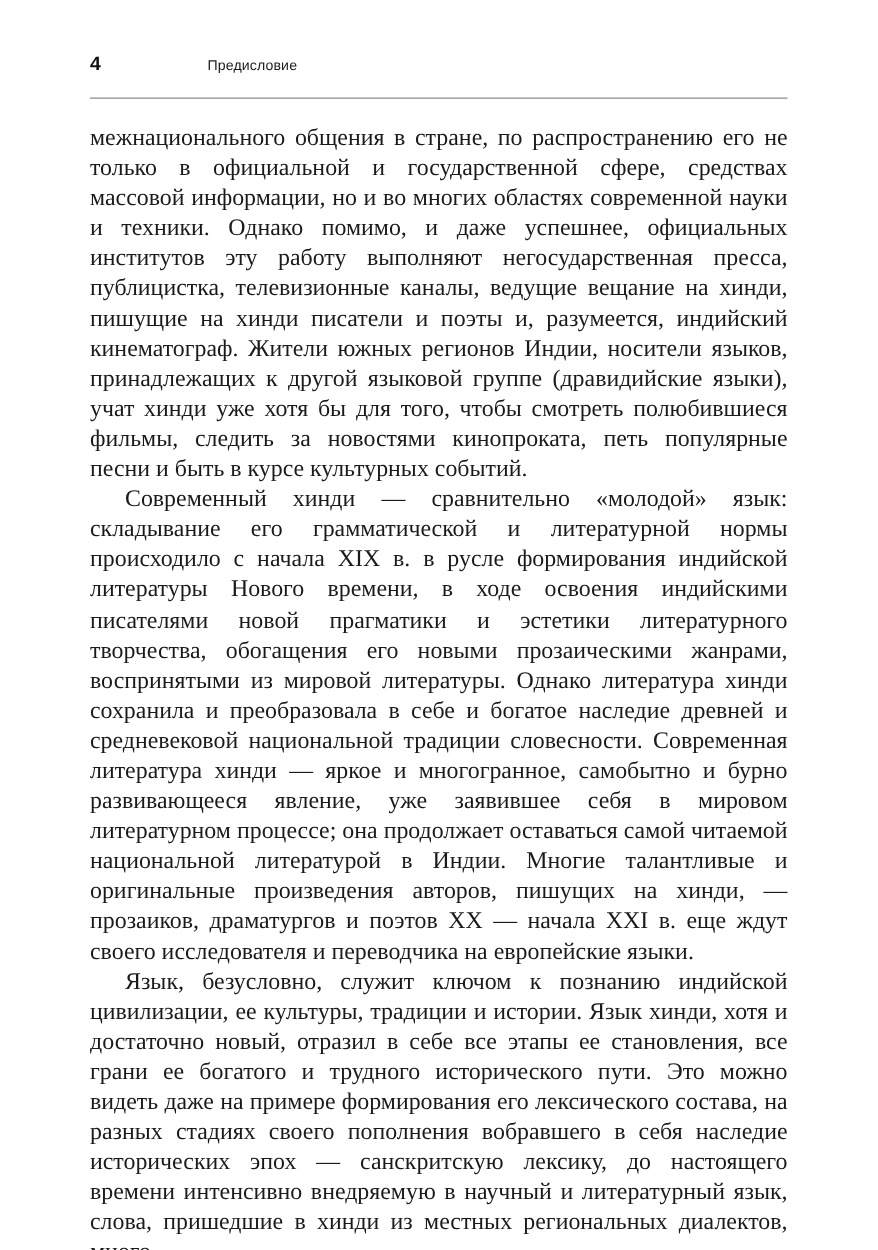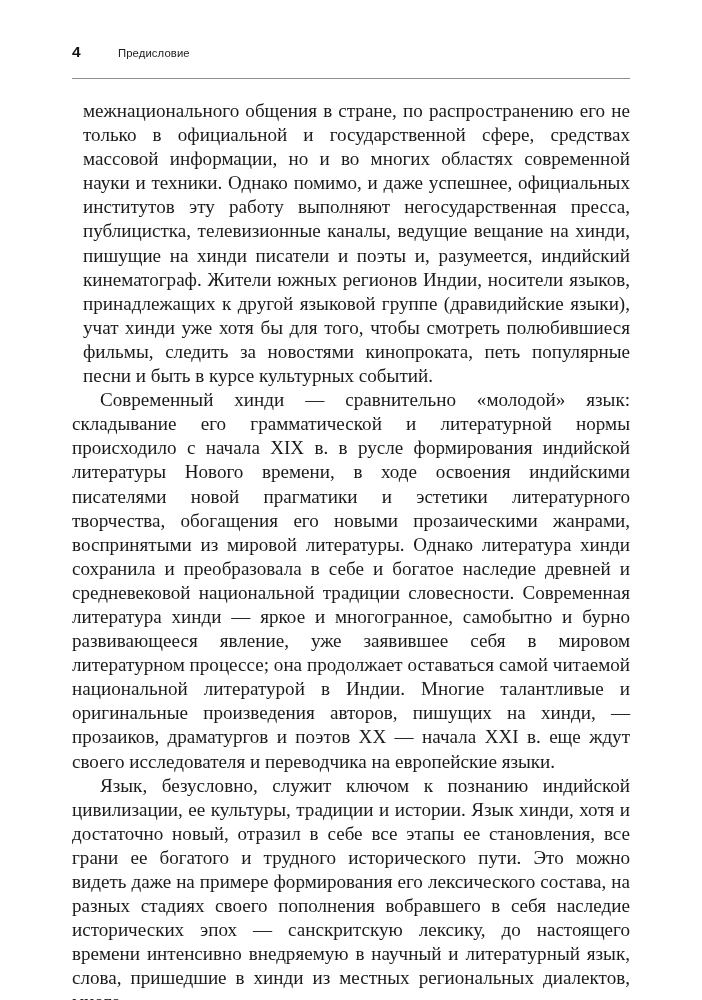--- a/index.html
+++ b/index.html
@@ -41,20 +41,21 @@
     line-height: 1;
     width: 46px;
     flex: 0 0 46px;
   }
   .head-title {
     font-size: 11.3px;
     font-weight: normal;
     color: #1c1c1c;
     line-height: 1;
     letter-spacing: 0.1px;
+    margin-left: 48px;
   }
 
   .head-rule {
     position: absolute;
     left: 72px;
     top: 78px;
     width: 558px;
     height: 1px;
     background: #8d8d8d;
   }
@@ -73,21 +74,20 @@
     line-height: 24.1px;
     text-align: justify;
     text-justify: inter-word;
     hyphens: manual;
     -webkit-hyphens: manual;
     text-indent: 28px;
     color: #1a1a1a;
   }
   p.para.no-indent {
     text-indent: 0;
-    margin-left: 11px;
   }
   
   p.para:last-child {
     text-align: justify;
   }
 </style>
 </head>
 <body>
 
 <div class="page">

